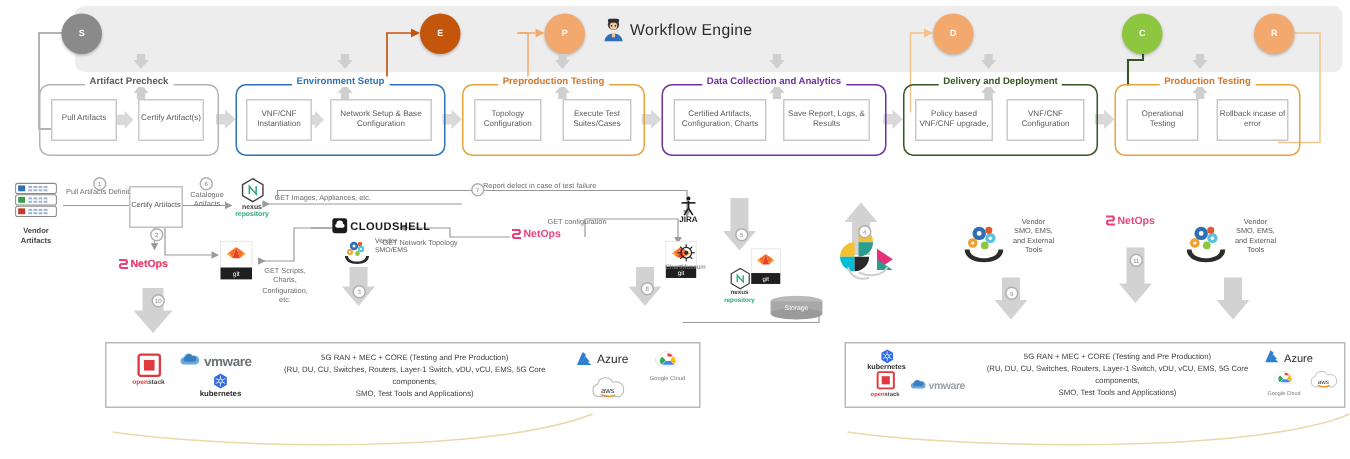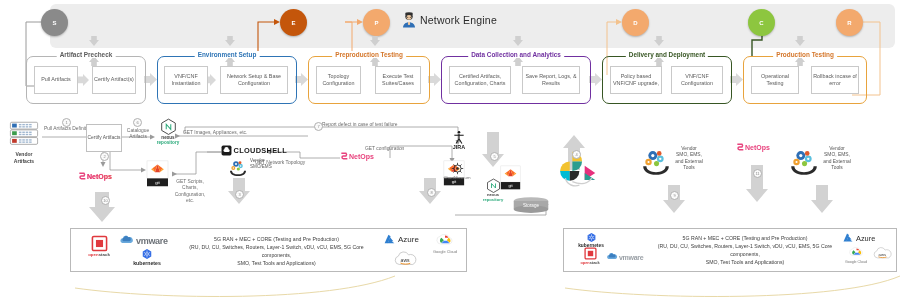--- a/index.html
+++ b/index.html
@@ -85,21 +85,21 @@
 <div class="abs" style="left:400px;top:11px;display:flex;align-items:center;gap:2px;">
   <svg id="we-icon" viewBox="0 0 24 24">
     <circle cx="12" cy="7" r="5" fill="#3b3b3b"></circle>
     <circle cx="12" cy="8.5" r="3.3" fill="#f0c9a0"></circle>
     <rect x="7" y="2" width="10" height="3.3" rx="1.6" fill="#2f2f2f"></rect>
     <path d="M4 22c0-4 3.6-7 8-7s8 3 8 7z" fill="#2f6fb5"></path>
     <rect x="10.6" y="14.5" width="2.8" height="4" fill="#f0c9a0"></rect>
     <circle cx="10.3" cy="8.3" r="0.7" fill="#222"></circle>
     <circle cx="13.7" cy="8.3" r="0.7" fill="#222"></circle>
   </svg>
-  <span id="we-label">Network Engine</span>
+  <span id="we-label">Workflow Engine</span>
 </div>
 
 <svg class="abs" style="left:0;top:0;width:900px;height:306px;pointer-events:none">
   <g fill="#cfcfcf">
     <path d="M94,46 l5,-6 l-2.2,0 l0,-4 l-5.6,0 l0,4 l-2.2,0 z M94,56 l5,6 l-2.2,0 l0,4 l-5.6,0 l0,-4 l-2.2,0 z" transform="translate(0,0)"></path>
     <path d="M230,46 l5,-6 l-2.2,0 l0,-4 l-5.6,0 l0,4 l-2.2,0 z M230,56 l5,6 l-2.2,0 l0,4 l-5.6,0 l0,-4 l-2.2,0 z"></path>
     <path d="M375,46 l5,-6 l-2.2,0 l0,-4 l-5.6,0 l0,4 l-2.2,0 z M375,56 l5,6 l-2.2,0 l0,4 l-5.6,0 l0,-4 l-2.2,0 z"></path>
     <path d="M518,46 l5,-6 l-2.2,0 l0,-4 l-5.6,0 l0,4 l-2.2,0 z M518,56 l5,6 l-2.2,0 l0,4 l-5.6,0 l0,-4 l-2.2,0 z"></path>
     <path d="M659,46 l5,-6 l-2.2,0 l0,-4 l-5.6,0 l0,4 l-2.2,0 z M659,56 l5,6 l-2.2,0 l0,4 l-5.6,0 l0,-4 l-2.2,0 z"></path>
     <path d="M800,46 l5,-6 l-2.2,0 l0,-4 l-5.6,0 l0,4 l-2.2,0 z M800,56 l5,6 l-2.2,0 l0,4 l-5.6,0 l0,-4 l-2.2,0 z"></path>

